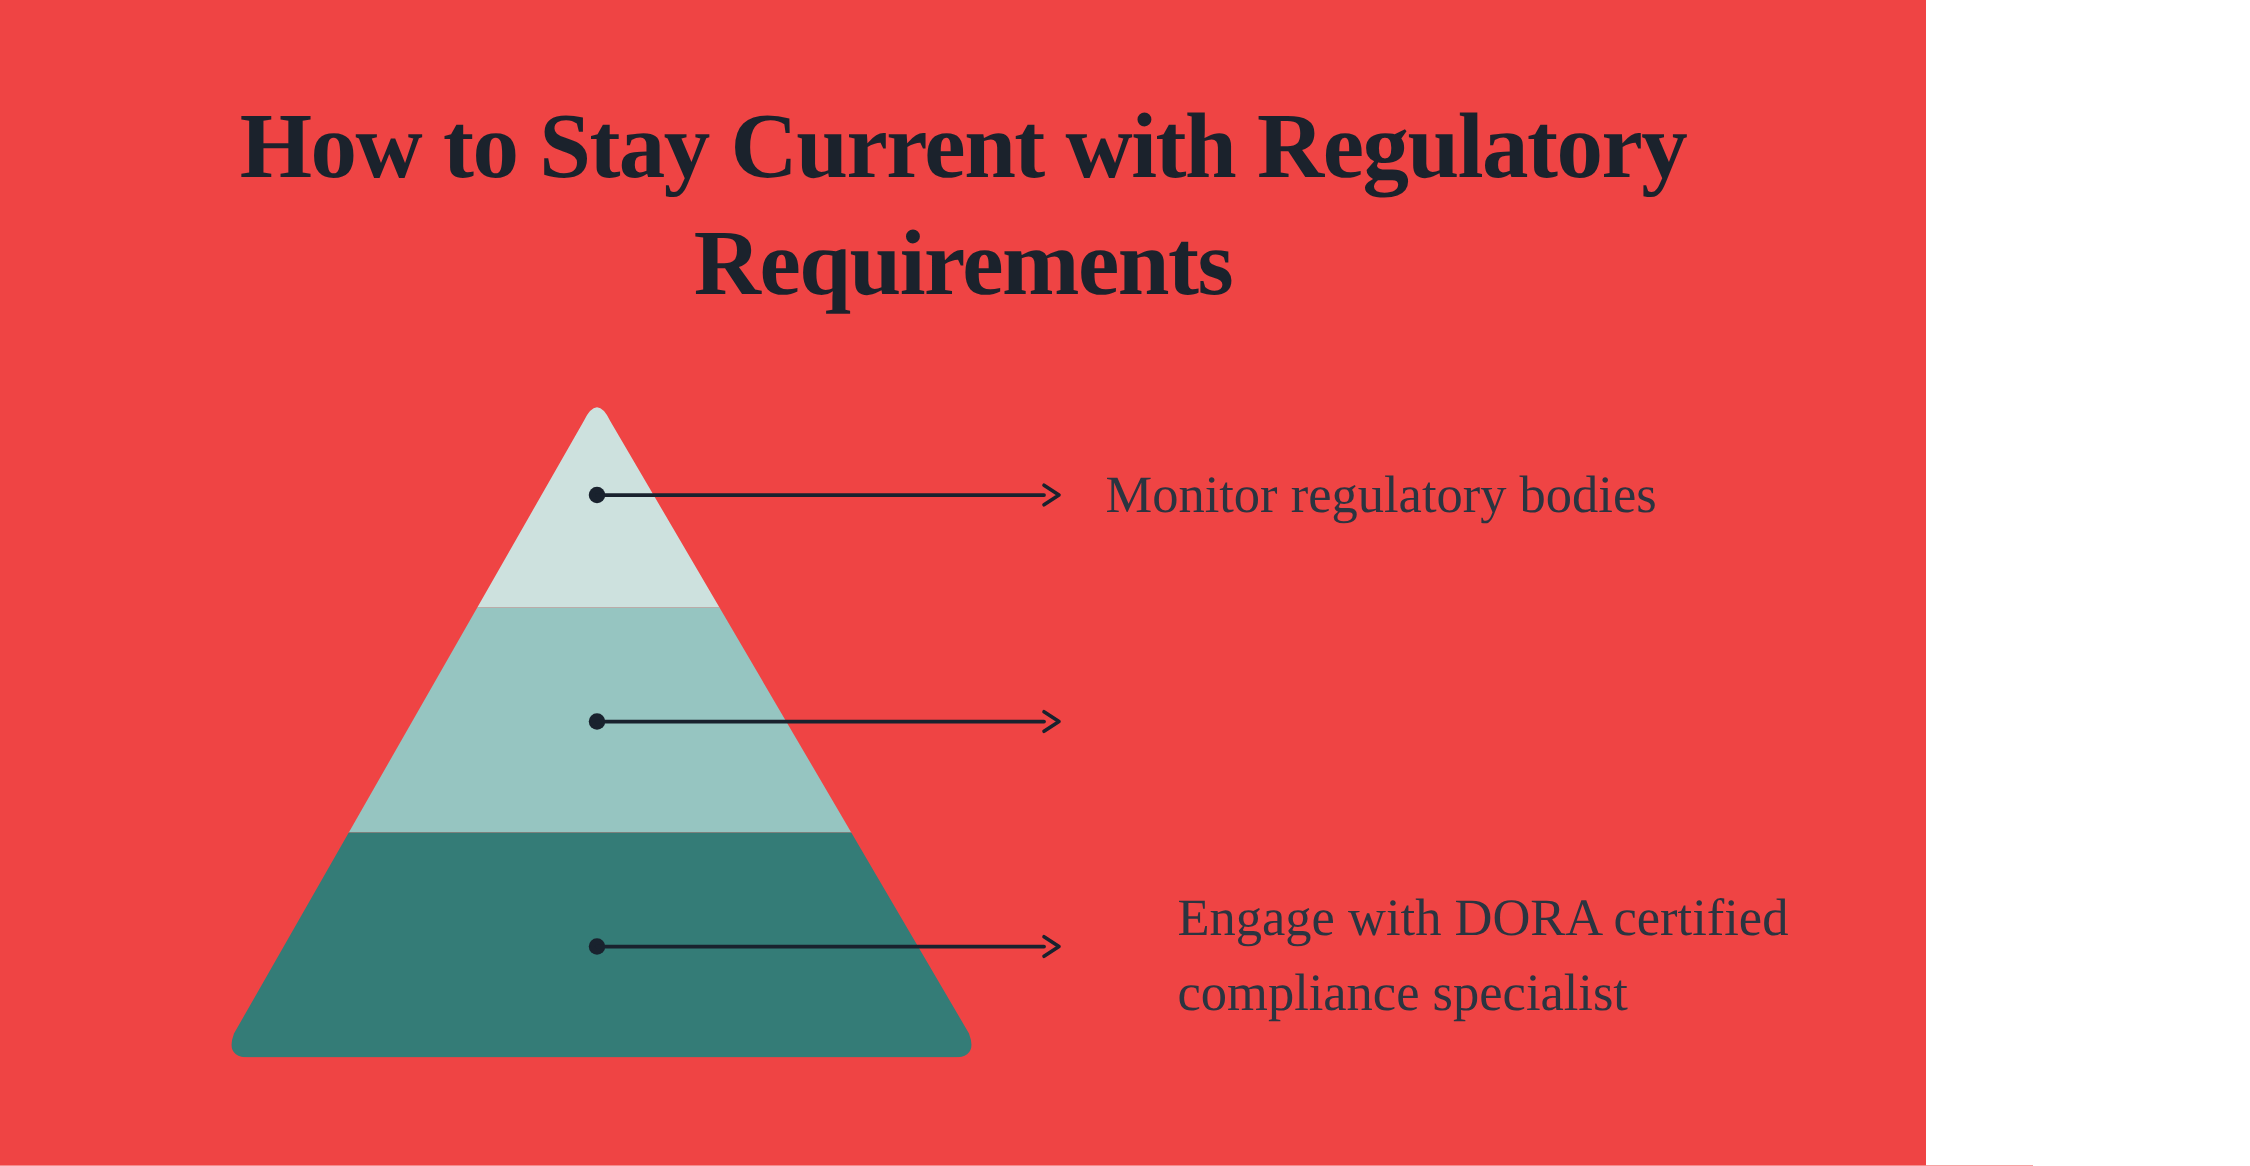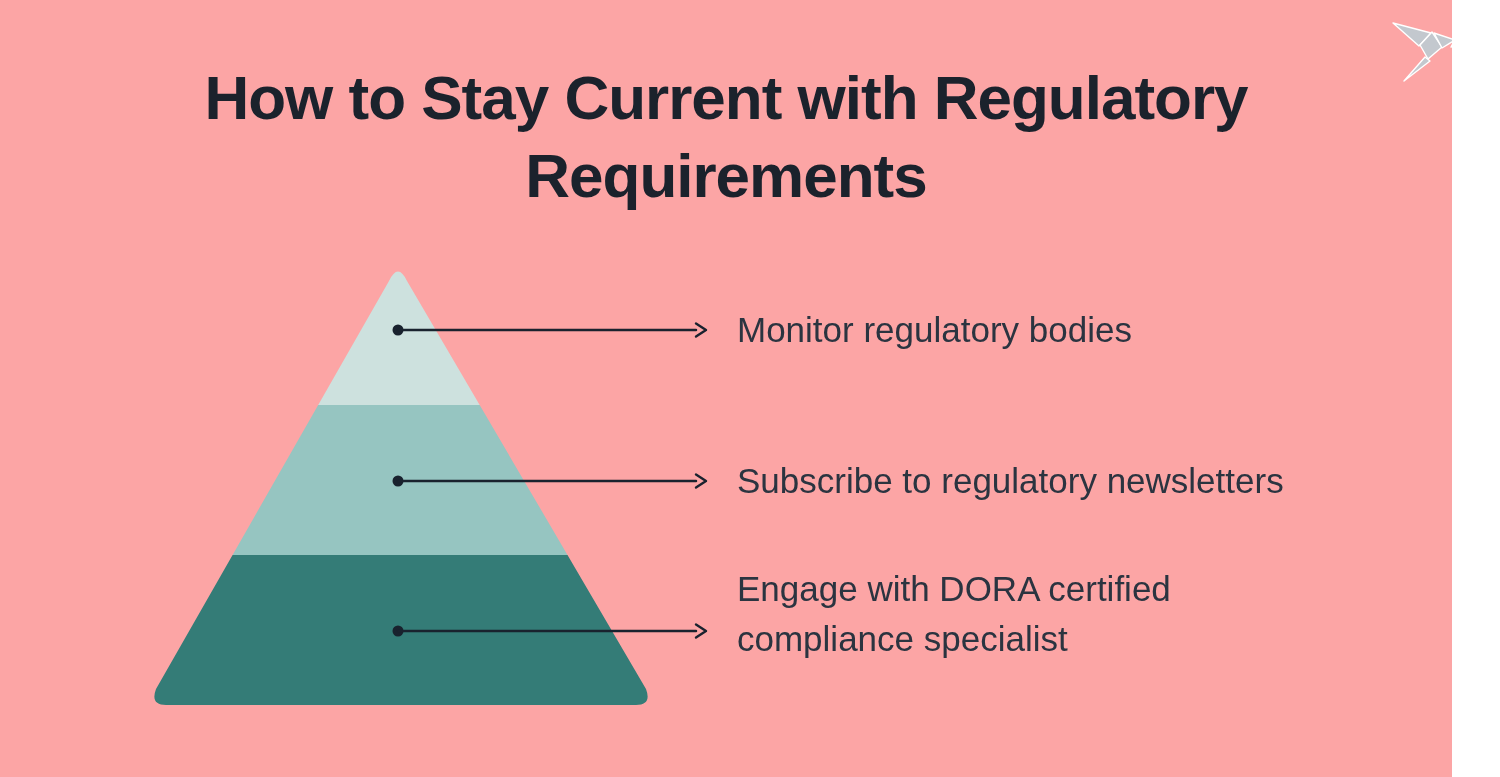--- a/index.html
+++ b/index.html
@@ -1,23 +1,24 @@
 <!DOCTYPE html>
 <html><head>
 <meta charset="utf-8">
 <style>
   html, body { margin: 0; padding: 0; }
   body { background: #ffffff; font-family: "Liberation Sans", "DejaVu Sans", sans-serif; }
 
   .canvas {
     position: relative;
-    width: 1452px;
+    width: 1284px;
     height: 777px;
-    background: #fca5a5;
+    background: #ef4444;
     overflow: hidden;
+    font-family: Liberation Serif, serif;
   }
 
   .title {
     position: absolute;
     top: 59px;
     left: 0;
     right: 0;
     text-align: center;
     font-weight: bold;
     font-size: 62px;
@@ -73,21 +74,21 @@
   .step-label {
     position: absolute;
     left: 737px;
     color: #2b3440;
     font-size: 35px;
     line-height: 40px;
     white-space: pre-line;
   }
   .step-label.l1 { top: 310px; }
   .step-label.l2 { top: 461px; }
-  .step-label.l3 { top: 564px; line-height: 50px; }
+  .step-label.l3 { top: 587px; line-height: 50px; margin-left: 48px; }
 </style>
 </head>
 <body>
 
 <div class="canvas">
 
   <div class="title">
     <div>How to Stay Current with Regulatory</div>
     <div>Requirements</div>
   </div>
@@ -125,17 +126,16 @@
       <polyline class="head" points="696,474.5 706,481 696,487.5"></polyline>
     </g>
     <g>
       <circle class="dot" cx="398" cy="631" r="5.5"></circle>
       <line class="shaft" x1="398" y1="631" x2="696" y2="631"></line>
       <polyline class="head" points="696,624.5 706,631 696,637.5"></polyline>
     </g>
   </svg>
 
   <div class="step-label l1">Monitor regulatory bodies</div>
-  <div class="step-label l2">Subscribe to regulatory newsletters</div>
   <div class="step-label l3">Engage with DORA certified
 compliance specialist</div>
 
 </div>
 
 </body></html>

